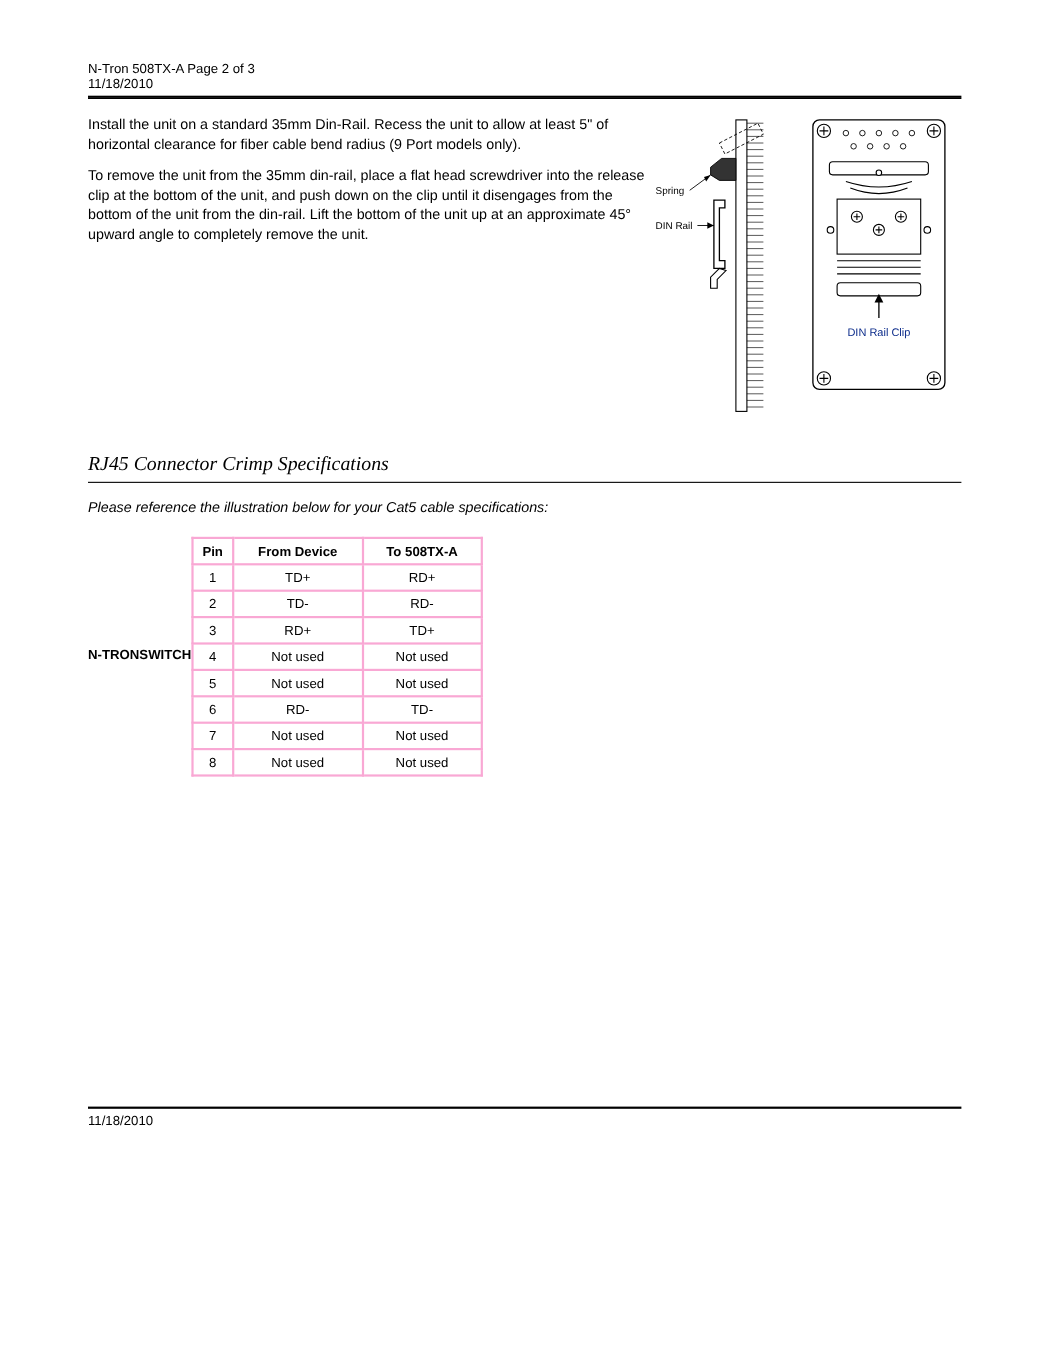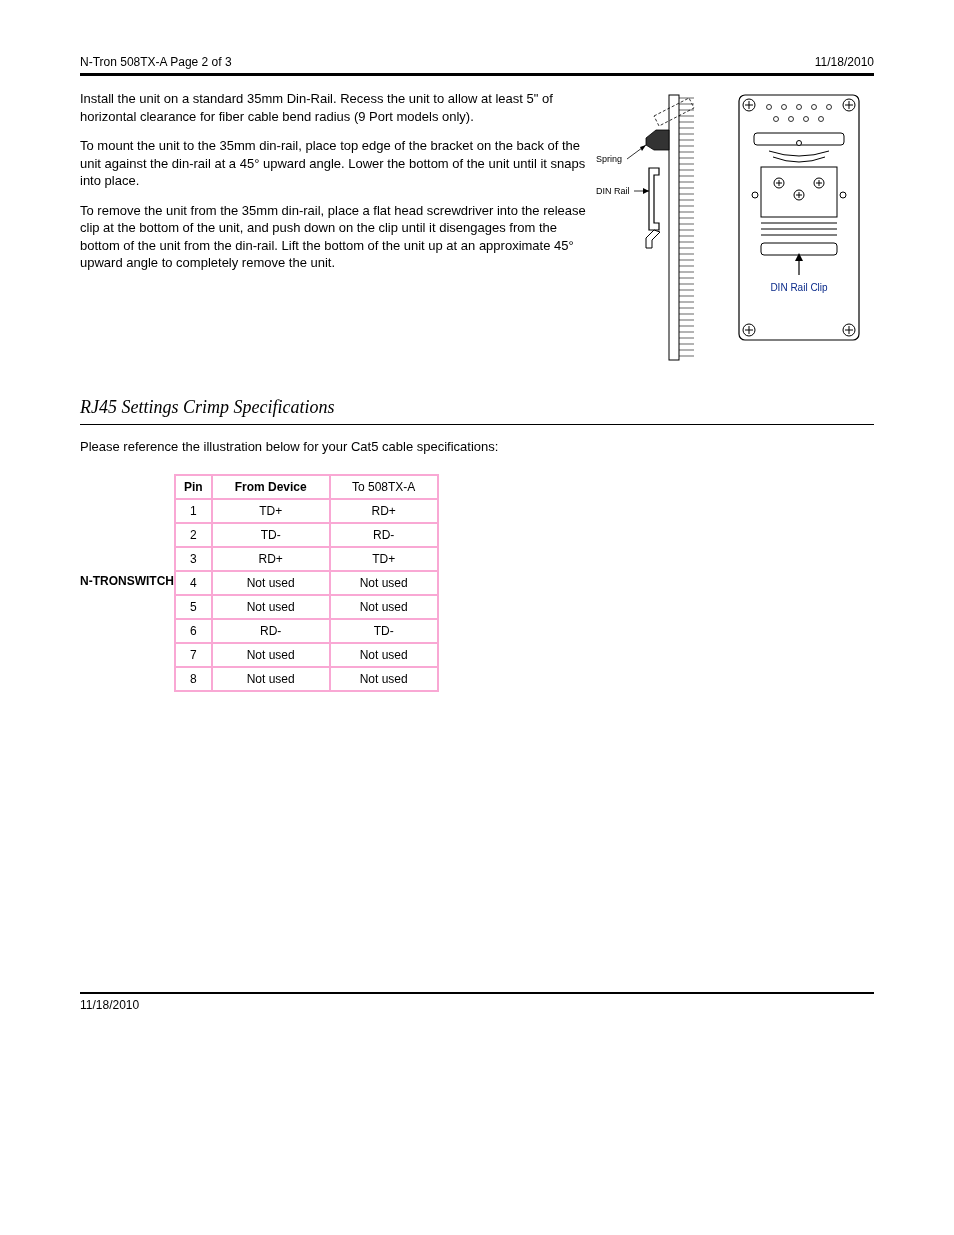--- a/index.html
+++ b/index.html
@@ -13,20 +13,21 @@
   }
   .page {
     padding: 55px 80px 40px 80px;
     position: relative;
   }
   .header-row {
     display: flex;
     justify-content: space-between;
     font-size: 12px;
     margin-bottom: 4px;
+    flex-direction: column;
   }
   .hr {
     border-top: 2px solid #000;
     margin: 0;
   }
   .section-title {
     font-family: "Times New Roman", serif;
     font-style: italic;
     font-size: 18px;
     font-weight: normal;
@@ -103,21 +104,20 @@
     <span>N-Tron 508TX-A Page 2 of 3</span>
     <span>11/18/2010</span>
   </div>
   <div class="hr"></div>
 
   <div class="section-rule"></div>
 
   <div class="two-col">
     <div class="col-text">
       <p>Install the unit on a standard 35mm Din-Rail. Recess the unit to allow at least 5" of horizontal clearance for fiber cable bend radius (9 Port models only).</p>
-      <p>To mount the unit to the 35mm din-rail, place top edge of the bracket on the back of the unit against the din-rail at a 45° upward angle. Lower the bottom of the unit until it snaps into place.</p>
       <p>To remove the unit from the 35mm din-rail, place a flat head screwdriver into the release clip at the bottom of the unit, and push down on the clip until it disengages from the bottom of the unit from the din-rail. Lift the bottom of the unit up at an approximate 45° upward angle to completely remove the unit.</p>
     </div>
     <div class="col-fig">
       <svg class="fig-box" viewBox="0 0 280 280">
 
         <g>
           <rect x="75" y="5" width="10" height="265" fill="#fff" stroke="#000" stroke-width="1"></rect>
 
           <g stroke="#000" stroke-width="0.6">
             <line x1="85" y1="8" x2="100" y2="8"></line>
@@ -252,37 +252,37 @@
           <rect x="22" y="148" width="76" height="12" rx="3" fill="#fff" stroke="#000"></rect>
 
           <line x1="60" y1="180" x2="60" y2="160" stroke="#000" stroke-width="1.2"></line>
           <polygon points="60,158 56,166 64,166" fill="#000"></polygon>
           <text x="60" y="196" text-anchor="middle" class="svg-label-blue">DIN Rail Clip</text>
         </g>
       </svg>
     </div>
   </div>
 
-  <div class="section-title">RJ45 Settings Crimp Specifications</div>
+  <div class="section-title">RJ45 Connector Crimp Specifications</div>
   <div class="section-rule"></div>
 
-  <p style="margin:12px 0 12px 0; font-size:13px;">Please reference the illustration below for your Cat5 cable specifications:</p>
+  <p style="margin:12px 0 12px 0; font-size:13px;font-style:italic;">Please reference the illustration below for your Cat5 cable specifications:</p>
 
   <div class="table-wrap">
     <div style="font-weight:bold; font-size:12px;">N-TRON</div>
     <div style="font-weight:bold; font-size:12px;">SWITCH</div>
     <table>
       <thead>
         <tr>
           <th>Pin</th>
           <th style="min-width:100px;">
             <div style="font-weight:bold;">From Device</div>
           </th>
           <th style="min-width:90px;">
-            <div style="font-weight:normal;">To 508TX-A</div>
+            <div style="font-weight:bold;">To 508TX-A</div>
           </th>
         </tr>
       </thead>
       <tbody>
           <tr>
             <td>1</td>
             <td>TD+</td>
             <td>RD+</td>
           </tr>
           <tr>

